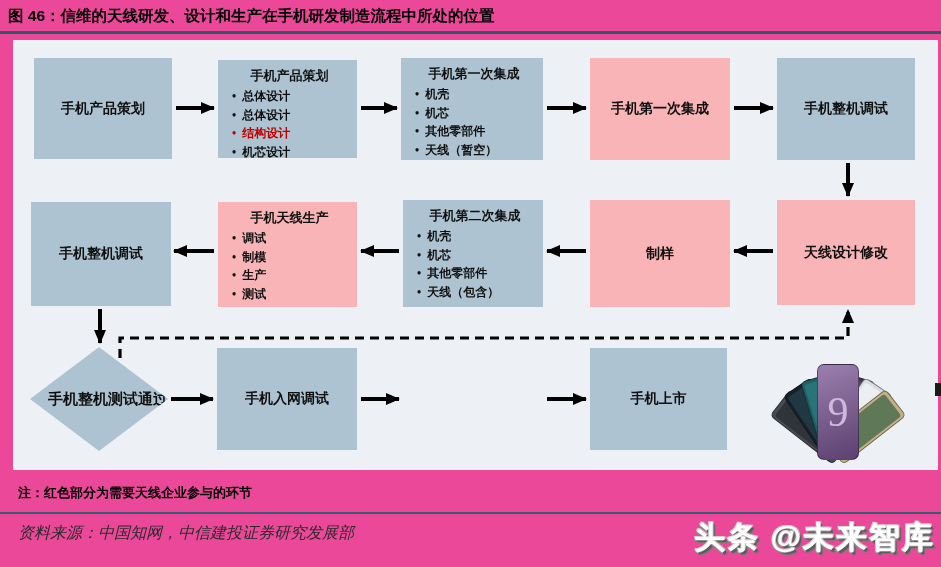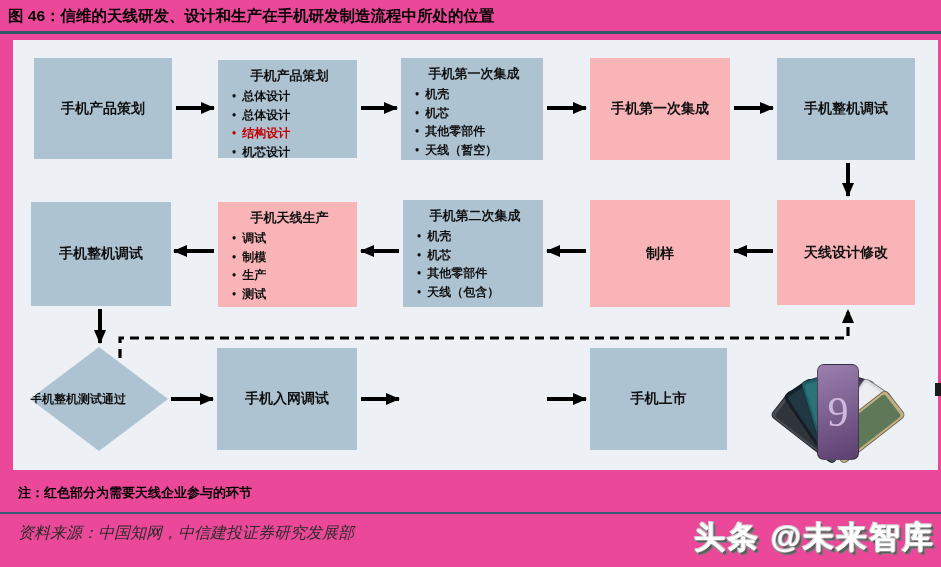--- a/index.html
+++ b/index.html
@@ -19,22 +19,22 @@
   .pink { background:#f9b4b7; }
   .box.list { flex-direction:column; justify-content:flex-start; align-items:stretch; padding:7px 6px 4px 10px; text-align:left; }
   .box.list .bt { text-align:center; font-size:13px; margin-bottom:2px; }
   .box.list ul { list-style:none; }
   .box.list li { font-size:12px; line-height:1.55; padding-left:4px; }
   .box.list li::before { content:"\2022\00a0\00a0"; }
   .box.list li.red { color:#c00000; }
 
   .diamond { position:absolute; left:30px; top:347px; width:138px; height:104px; background:#aec3d2;
              clip-path:polygon(50% 0, 100% 50%, 50% 100%, 0 50%);
-             display:flex; align-items:center; justify-content:flex-start;
-             font-family:"Liberation Serif", serif; font-weight:bold; font-size:12px; color:#101010; }
+             display:flex; align-items:center; justify-content:flex-end;
+             font-family:"Liberation Serif", serif; font-weight:bold; font-size:15px; color:#101010; }
 
   .phones { position:absolute; left:763px; top:342px; width:150px; height:120px; }
   .ph { position:absolute; bottom:8px; left:50%; width:34px; height:80px; margin-left:-17px;
         border-radius:5px; transform-origin:50% 92%; border:1px solid rgba(10,10,15,.45); }
   .ph::after { content:""; position:absolute; inset:3px 2px; border-radius:3px; opacity:.85; }
   .p1 { transform:rotate(-52deg); background:#474c52; } .p1::after { background:#2c3036; }
   .p2 { transform:rotate(-34deg); background:#15212b; } .p2::after { background:#233c46; }
   .p3 { transform:rotate(-17deg); background:#1f5f66; } .p3::after { background:#2e767c; }
   .p5 { transform:rotate(17deg);  background:#473657; } .p5::after { background:#5a4570; }
   .p6 { transform:rotate(34deg);  background:#d9dde1; } .p6::after { background:#eef1f3; }

